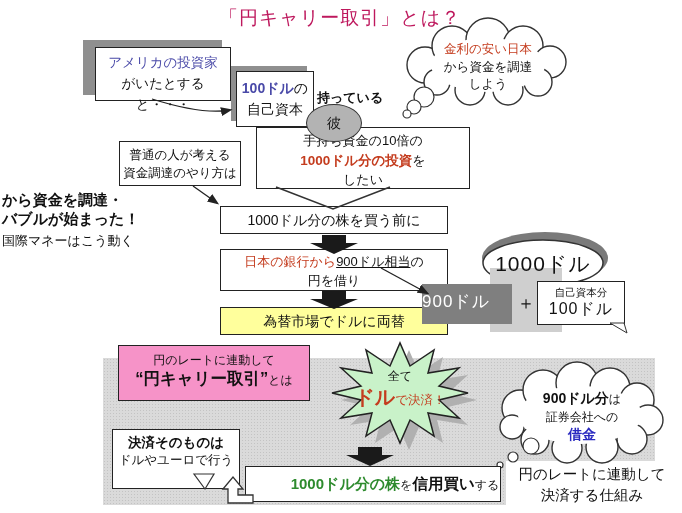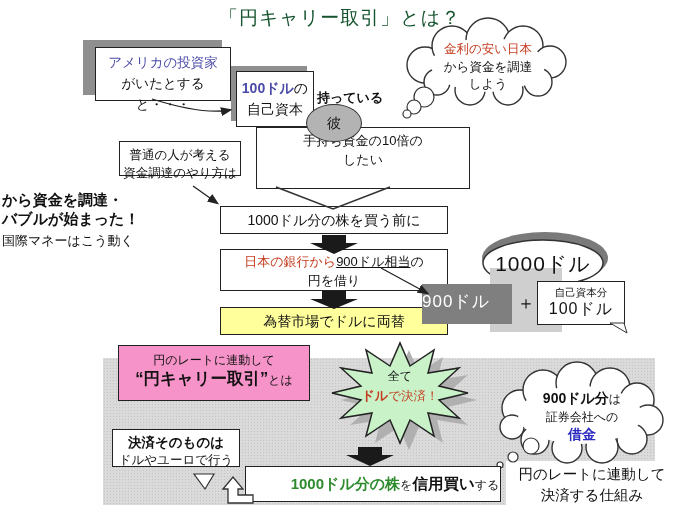--- a/index.html
+++ b/index.html
@@ -68,51 +68,52 @@
         <circle cx="512" cy="427" r="12"></circle>
       <ellipse cx="580" cy="415" rx="62" ry="29" stroke="none"></ellipse>
     </g>
     <g fill="#fff" stroke="#333" stroke-width="1.2">
       <circle cx="531" cy="446" r="8"></circle>
         <circle cx="513" cy="457" r="5"></circle>
         <circle cx="500" cy="465" r="3"></circle>
     </g>
   </svg>
 
-  <div class="abs" style="left:130px;top:5px;width:420px;text-align:center;font-size:19px;color:#14532d;letter-spacing:1px;">「円キャリー取引」とは？</div>
+  <div class="abs" style="left:130px;top:5px;width:420px;text-align:center;font-size:19px;color:#be185d;letter-spacing:1px;">「円キャリー取引」とは？</div>
 
   <div class="shadow" style="left:83px;top:40px;width:139px;height:55px;"></div>
   <div class="box" style="left:95px;top:47px;width:136px;height:54px;padding-top:5px;font-size:13.5px;line-height:1.55;">
     <div class="blue">アメリカの投資家</div>
     <div>がいたとすると・・・</div>
   </div>
 
   <div class="shadow" style="left:231px;top:66px;width:76px;height:55px;"></div>
   <div class="box" style="left:236px;top:71px;width:78px;height:56px;padding-top:6px;font-size:14px;line-height:1.5;">
     <div><span class="b blue">100ドル</span><span>の</span></div>
     <div>自己資本</div>
   </div>
 
   <div class="abs b" style="left:317px;top:89px;width:76px;font-size:13px;">持っている</div>
 
   <div class="box" style="left:256px;top:127px;width:214px;height:62px;padding-top:4px;font-size:13px;line-height:1.45;">
     <div>手持ち資金の10倍の</div>
+    <div><span class="b red" style="font-size:13.5px;">1000ドル分の投資</span><span>を</span></div>
     <div>したい</div>
   </div>
 
   <div class="abs" style="left:306px;top:104px;width:54px;height:36px;background:#b3b3b3;border:1px solid #333;border-radius:50%;
               text-align:center;line-height:36px;font-size:14px;">彼</div>
 
   <div class="abs" style="left:418px;top:41px;width:140px;text-align:center;font-size:12.5px;line-height:1.4;">
     <div class="red">金利の安い日本</div>
     <div>から資金を調達</div>
     <div>しよう</div>
   </div>
 
-  <div class="box" style="left:119px;top:141px;width:122px;height:35px;padding-top:4px;font-size:12.5px;line-height:1.45;">
+  <div class="box" style="left:119px;top:141px;width:122px;height:45px;padding-top:4px;font-size:12.5px;line-height:1.45;">
     <div>普通の人が考える</div>
     <div>資金調達のやり方は</div>
   </div>
 
   <div class="abs" style="left:2px;top:191px;width:170px;">
     <div class="b" style="font-size:15px;line-height:1.25;">から資金を調達・</div>
     <div class="b" style="font-size:15px;line-height:1.25;">バブルが始まった！</div>
     <div style="font-size:13px;margin-top:3px;">国際マネーはこう動く</div>
   </div>
 
@@ -137,30 +138,30 @@
     <div style="font-size:16px;letter-spacing:1px;line-height:1.3;">100ドル</div>
   </div>
 
   <div class="box" style="left:118px;top:345px;width:192px;height:56px;background:#f693c8;border-width:1.6px;padding-top:6px;">
     <div style="font-size:12px;line-height:1.35;">円のレートに連動して</div>
     <div style="line-height:1.3;"><span class="b" style="font-size:16.5px;">“円キャリー取引”</span><span style="font-size:12px;">とは</span></div>
   </div>
 
   <div class="abs" style="left:350px;top:368px;width:100px;text-align:center;line-height:1.35;">
     <div style="font-size:12px;">全て</div>
-    <div><span class="b red" style="font-size:13px;">ドル</span><span class="red" style="font-size:12.5px;">で決済！</span></div>
+    <div><span class="b red" style="font-size:20px;">ドル</span><span class="red" style="font-size:12.5px;">で決済！</span></div>
   </div>
 
   <div class="abs" style="left:513px;top:387px;width:138px;text-align:center;line-height:1.35;">
     <div><span class="b" style="font-size:14px;">900ドル分</span><span style="font-size:12px;">は</span></div>
     <div style="font-size:12px;">証券会社への</div>
     <div class="b" style="font-size:14px;color:#2a2ac0;">借金</div>
   </div>
 
-  <div class="box" style="left:112px;top:429px;width:128px;height:38px;padding-top:4px;">
+  <div class="box" style="left:112px;top:429px;width:128px;height:60px;padding-top:4px;">
     <div class="b" style="font-size:13.5px;line-height:1.35;">決済そのものは</div>
     <div style="font-size:12.5px;line-height:1.35;">ドルやユーロで行う</div>
   </div>
 
 
   <div class="box" style="left:245px;top:466px;width:256px;height:36px;line-height:34px;padding-left:44px;">
     <span class="b" style="font-size:15px;color:#2e8b2e;">1000ドル分の株</span><span style="font-size:12px;">を</span><span class="b" style="font-size:15.5px;">信用買い</span><span style="font-size:12px;">する</span>
   </div>
 
   <div class="abs" style="left:508px;top:464px;width:168px;text-align:center;font-size:14.5px;line-height:1.45;">

